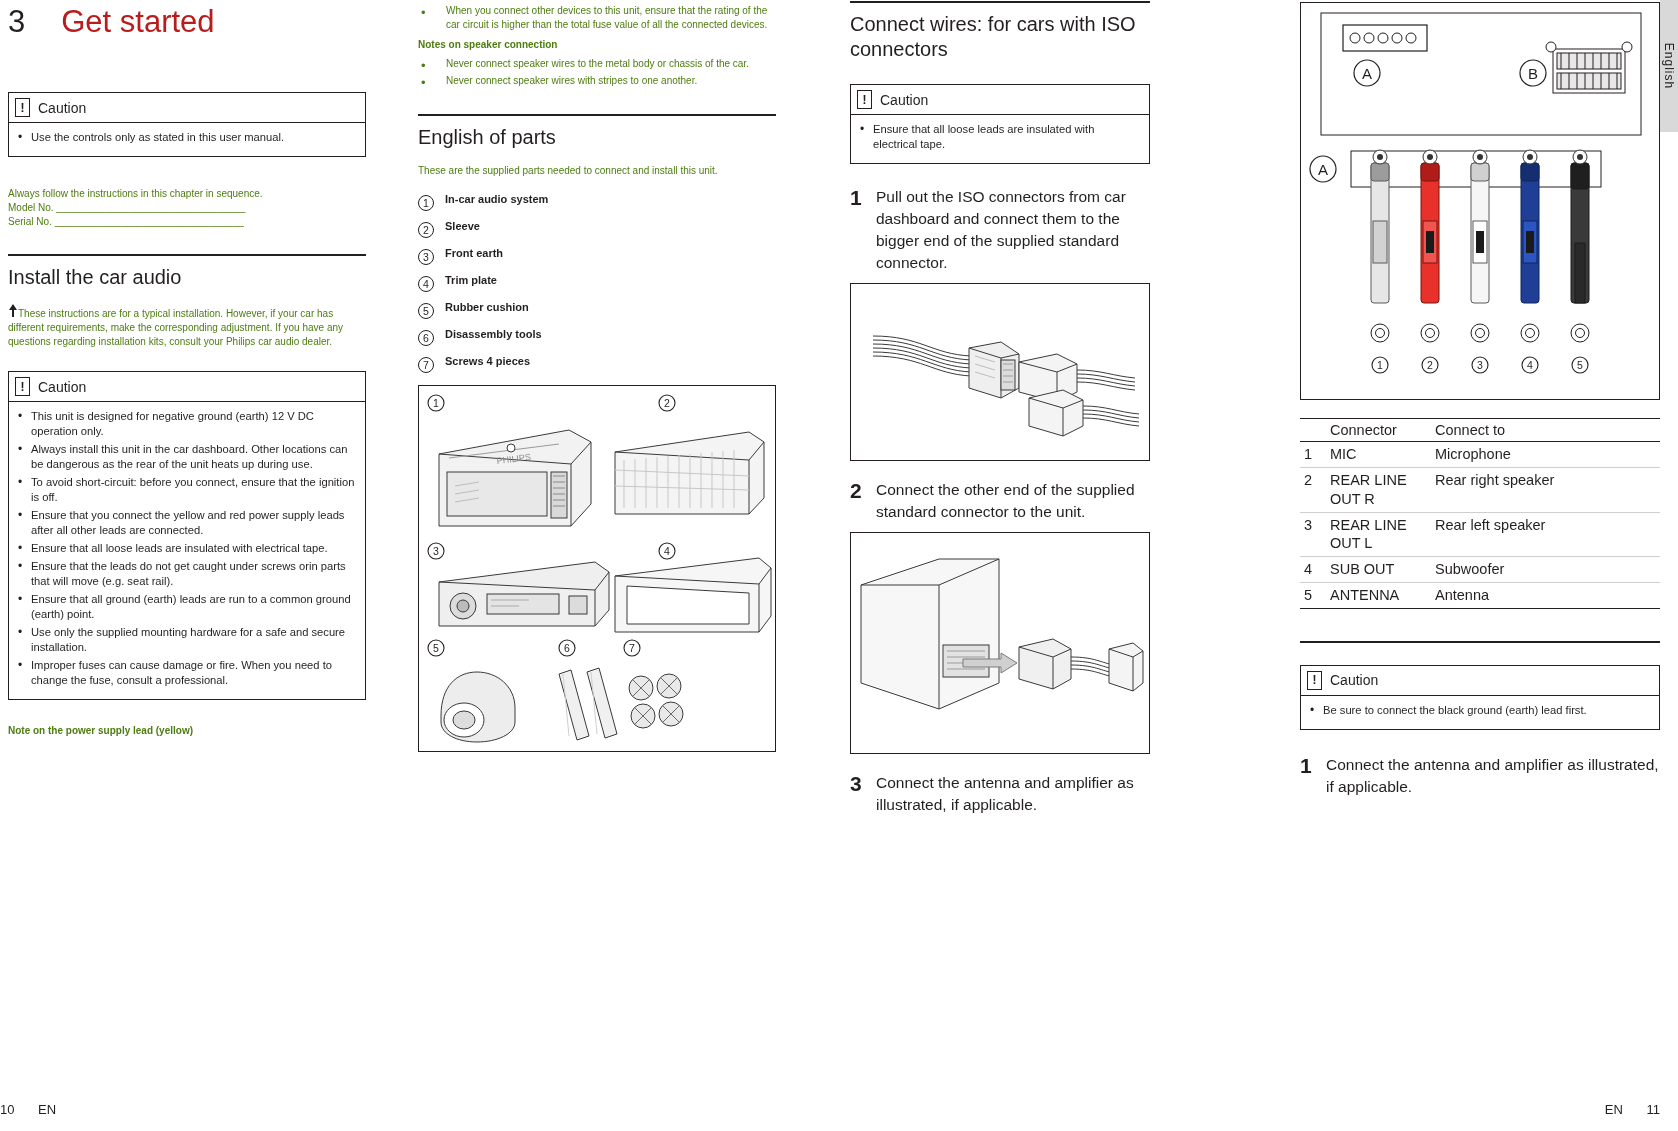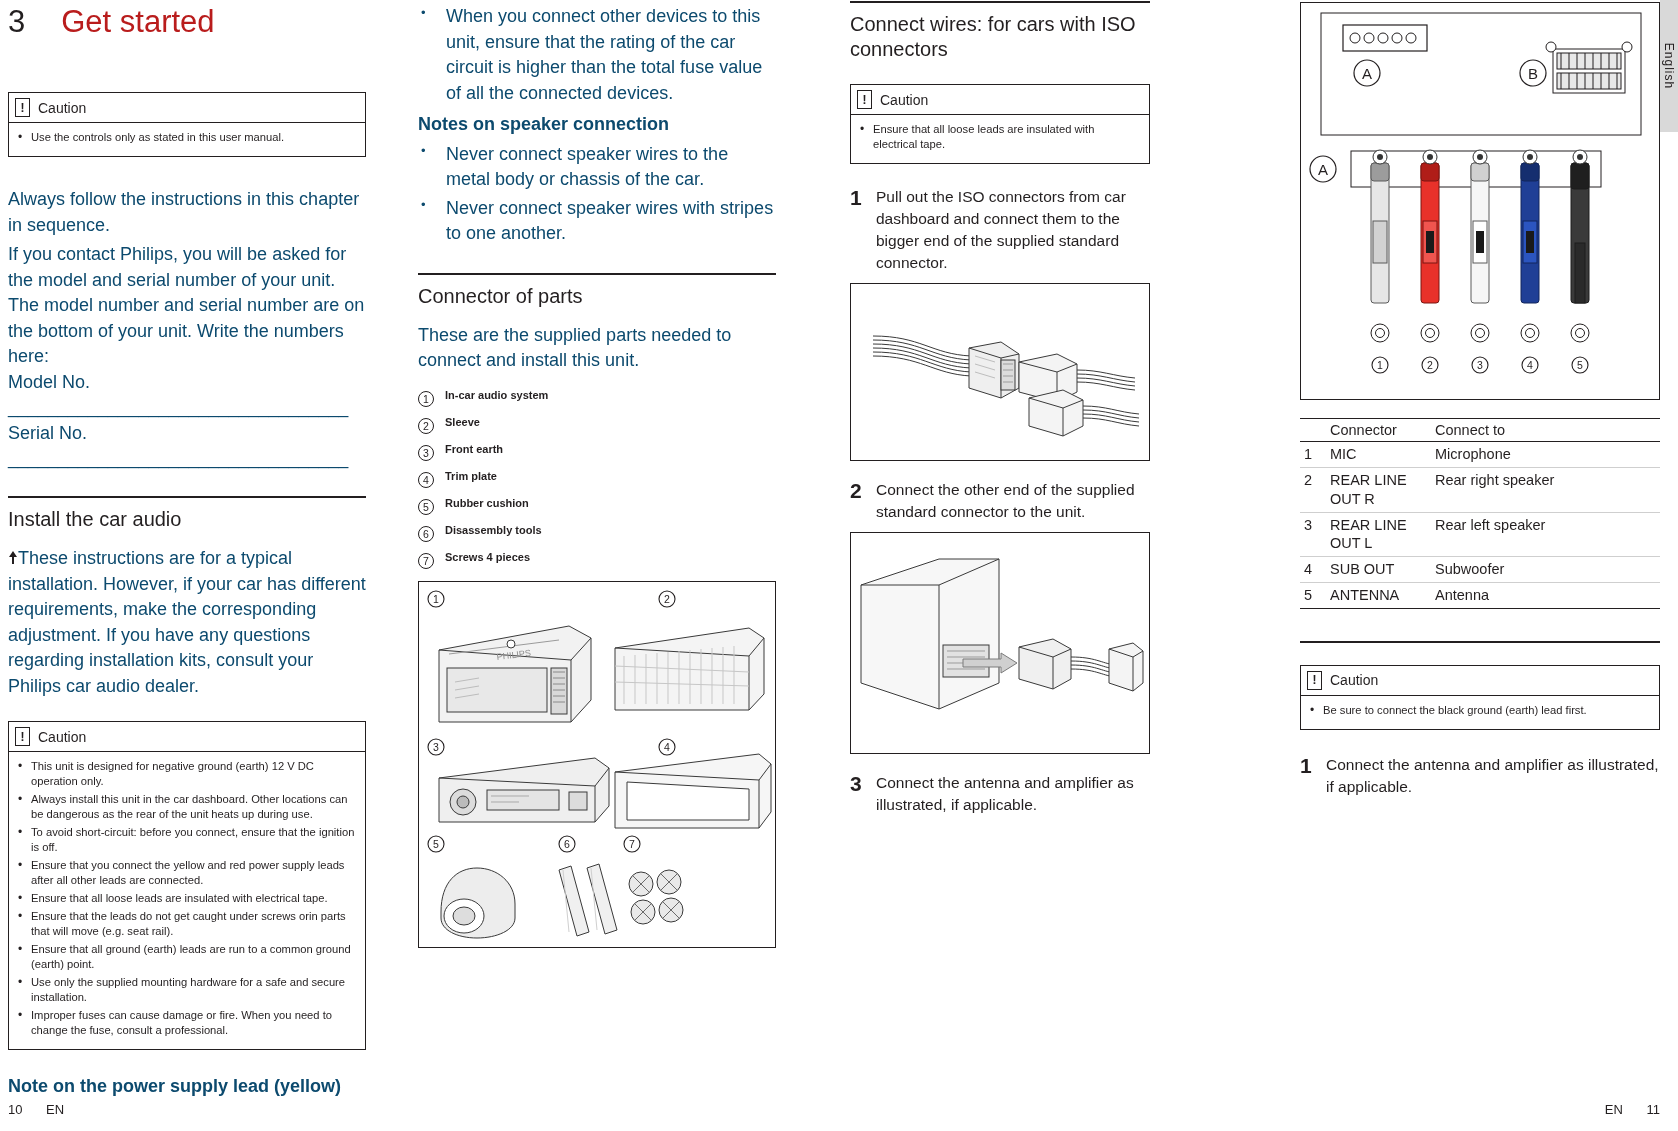--- a/index.html
+++ b/index.html
@@ -27,21 +27,21 @@
     letter-spacing:0px;
   }
   .chaptitle {
     font-size:31px; font-weight:400; color:#b91c1c;
   }
   h2.sec {
     font-size:20px; font-weight:400; margin:0; padding:0;
     color:#231f20; line-height:1.25;
   }
   .body {
-    font-size:18px; line-height:1.42; color:#0c4a6e;
+    font-size:10px; line-height:1.42; color:#4d7c0f;
   }
   .tiny { font-size:11.2px; line-height:1.34; color:#231f20; }
   .bold { font-weight:700; }
 
   
   .caution {
     border:1px solid #231f20;
     margin:0;
   }
   .caution-head {
@@ -100,21 +100,21 @@
   table.conn td { padding:3px 4px; vertical-align:top; line-height:1.3; }
   table.conn tr.hdr th { border-bottom:1px solid #231f20; }
   table.conn tr.hdr { border-top:1.6px solid #231f20; }
   table.conn tr.row td { border-bottom:1px solid #cfcfcf; }
   table.conn tr.last td { border-bottom:1.6px solid #231f20; }
   .c-idx { width:26px; }
   .c-con { width:105px; }
 
   
   .footer { position:absolute; bottom:14px; font-size:13px; color:#231f20; }
-  .f-left { left:8px;text-align:center; }
+  .f-left { left:0;text-align:center; }
   .f-right { right:18px; }
   .f-left .pg, .f-right .pg { display:inline-block; }
   .f-left .en { margin-left:20px; }
   .f-right .en { margin-right:20px; }
 
   
   .engtab {
     position:absolute; right:0; top:0; width:18px; height:132px;
     background:#d9d9d9;
   }
@@ -152,21 +152,20 @@
         <span class="caution-title">Caution</span>
       </div>
       <div class="caution-body">
         <ul class="bul tiny">
           <li>Use the controls only as stated in this user manual.</li>
         </ul>
       </div>
     </div>
 
     <div class="body" style="margin-top:30px;">Always follow the instructions in this chapter in sequence.</div>
-    <div class="body" style="margin-top:4px;">If you contact Philips, you will be asked for the model and serial number of your unit. The model number and serial number are on the bottom of your unit. Write the numbers here:</div>
     <div class="body">Model No. __________________________________</div>
     <div class="body">Serial No. __________________________________</div>
 
     <div class="rule-thick" style="margin-top:24px;"></div>
     <h2 class="sec" style="margin-top:9px;">Install the car audio</h2>
 
     <div class="body" style="margin-top:14px; position:relative; padding-left:0;">
       <span style="display:inline-block; width:10px;">
         <svg width="10" height="13" viewBox="0 0 10 13">
             <path d="M5 0 L9 6 L6 6 L6 13 L4 13 L4 6 L1 6 Z" fill="#231f20"></path>
@@ -206,21 +205,21 @@
     </ul>
 
     <div class="body bold" style="margin-top:6px;">Notes on speaker connection</div>
 
     <ul class="bul big body" style="margin-top:4px;">
       <li>Never connect speaker wires to the metal body or chassis of the car.</li>
       <li>Never connect speaker wires with stripes to one another.</li>
     </ul>
 
     <div class="rule-thick" style="margin-top:26px;"></div>
-    <h2 class="sec" style="margin-top:9px;">Connector of parts</h2>
+    <h2 class="sec" style="margin-top:9px;">English of parts</h2>
 
     <div class="body" style="margin-top:14px;">These are the supplied parts needed to connect and install this unit.</div>
 
     <div style="margin-top:15px;">
       <div class="partrow">
         <span class="circnum pn">1</span>
         <span class="pl">In-car audio system</span>
       </div>
       <div class="partrow">
         <span class="circnum pn">2</span>

